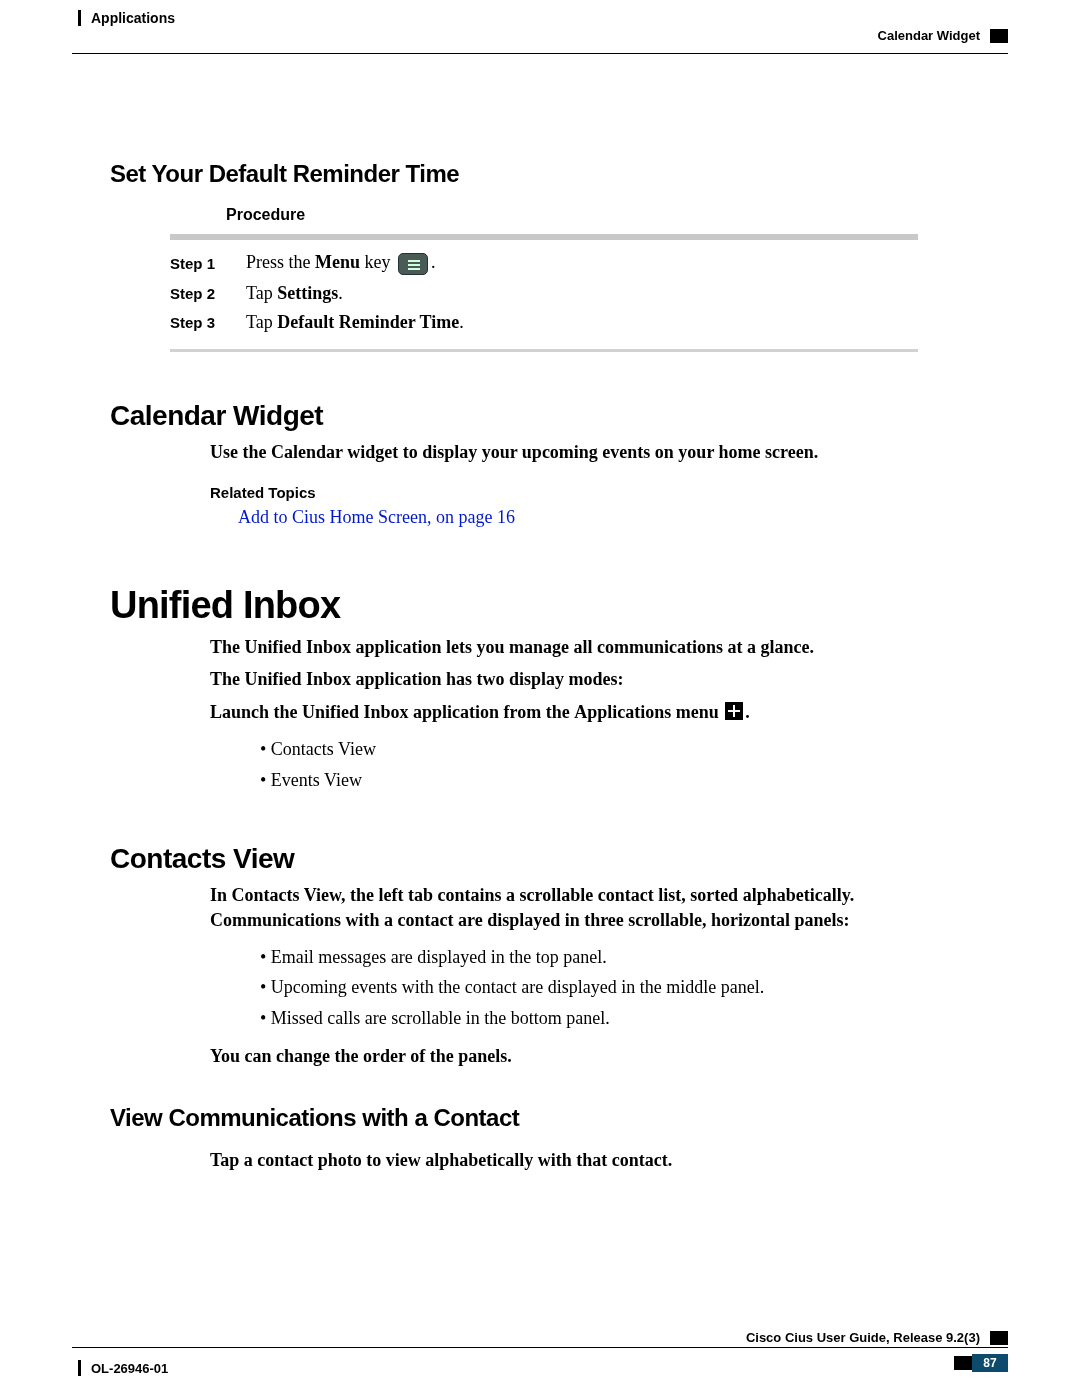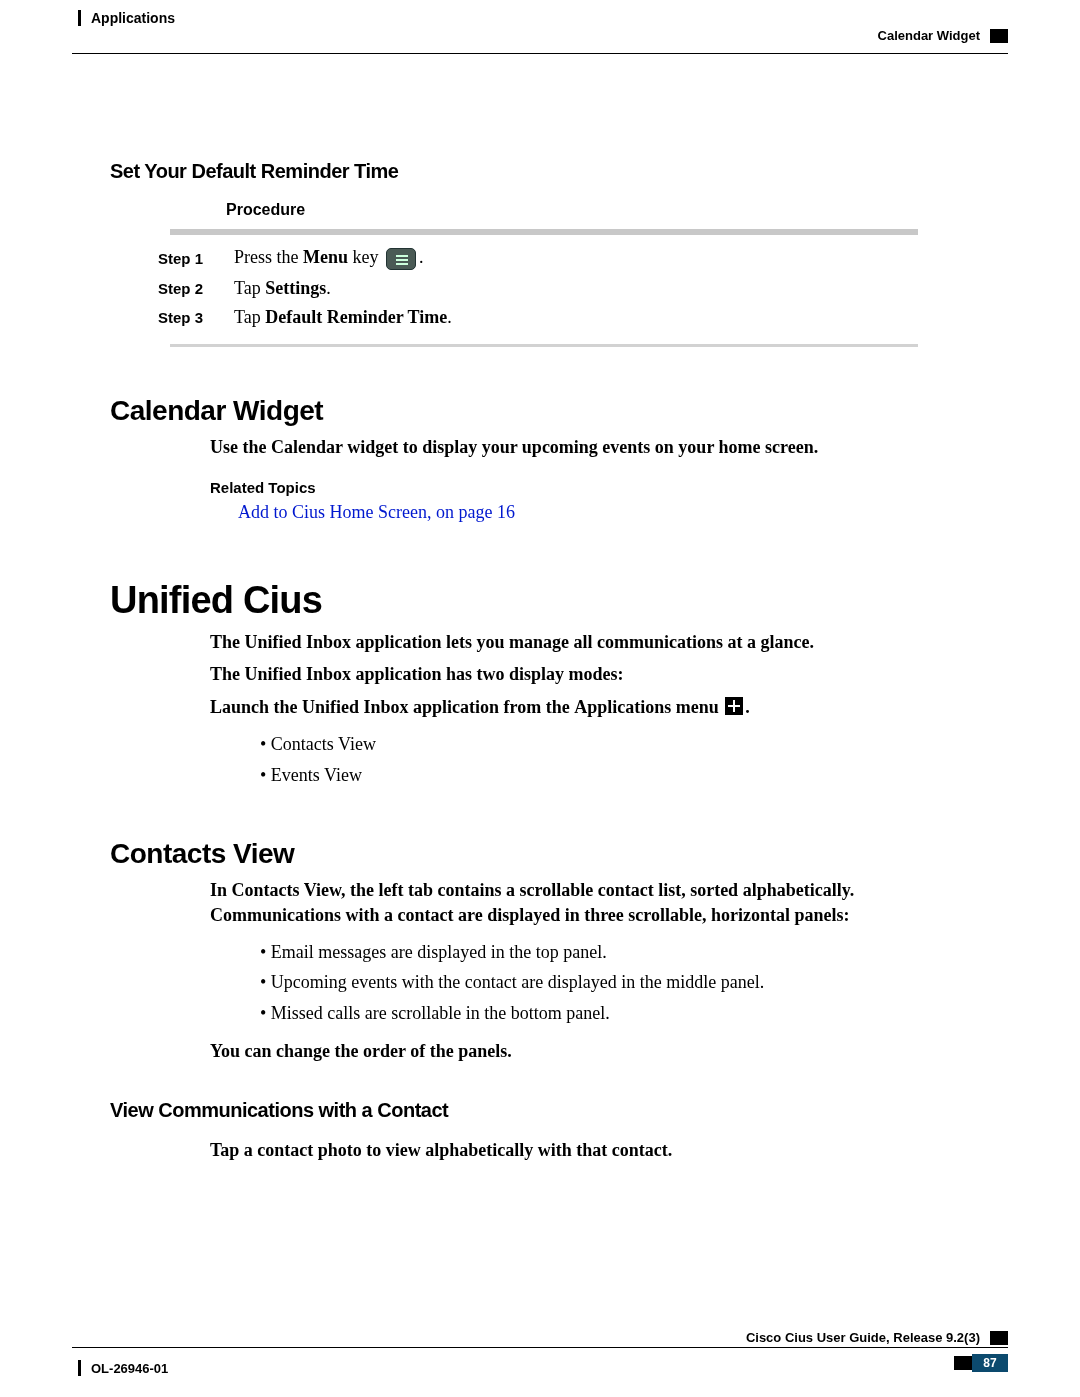--- a/index.html
+++ b/index.html
@@ -64,42 +64,42 @@
   
   .content {
     position: absolute;
     top: 130px;
     left: 110px;
     width: 808px;
   }
   .section-h3 {
     font-family: Arial, Helvetica, sans-serif;
     font-weight: 700;
-    font-size: 20px;
+    font-size: 24px;
     letter-spacing: -0.5px;
     margin: 30px 0 16px 0;
   }
   .procedure-label {
     font-family: Arial, Helvetica, sans-serif;
     font-weight: 700;
     font-size: 16px;
     margin: 18px 0 10px 116px;
   }
   .rule {
     height: 6px;
     background: #c8c8c8;
     margin: 10px 0 8px 60px;
   }
   .rule-thin {
     height: 3px;
     background: #d2d2d2;
     margin: 12px 0 8px 60px;
   }
   .steps {
-    margin-left: 48px;
+    margin-left: 60px;
   }
   .step-row {
     display: flex;
     align-items: center;
     gap: 20px;
     padding: 4px 0;
     font-size: 18px;
   }
   .step-label {
     font-family: Arial, Helvetica, sans-serif;
@@ -282,21 +282,21 @@
       </div>
     </div>
 
     <div class="rule-thin"></div>
 
     <div class="section-h2">Calendar Widget</div>
     <div class="para">Use the Calendar widget to display your upcoming events on your home screen.</div>
     <div class="related-label">Related Topics</div>
     <div class="link">Add to Cius Home Screen,  on page 16</div>
 
-    <div class="section-h1">Unified Cius</div>
+    <div class="section-h1">Unified Inbox</div>
     <div class="para">The Unified Inbox application lets you manage all communications at a glance.</div>
     <div class="para">The Unified Inbox application has two display modes:</div>
     <div class="para">
       <span>Launch the Unified Inbox application from the </span><b>Applications</b><span> menu </span><span class="app-icon"></span><span>.</span>
     </div>
     <div class="bullets">
       <div class="b">Contacts View</div>
       <div class="b">Events View</div>
     </div>
 

